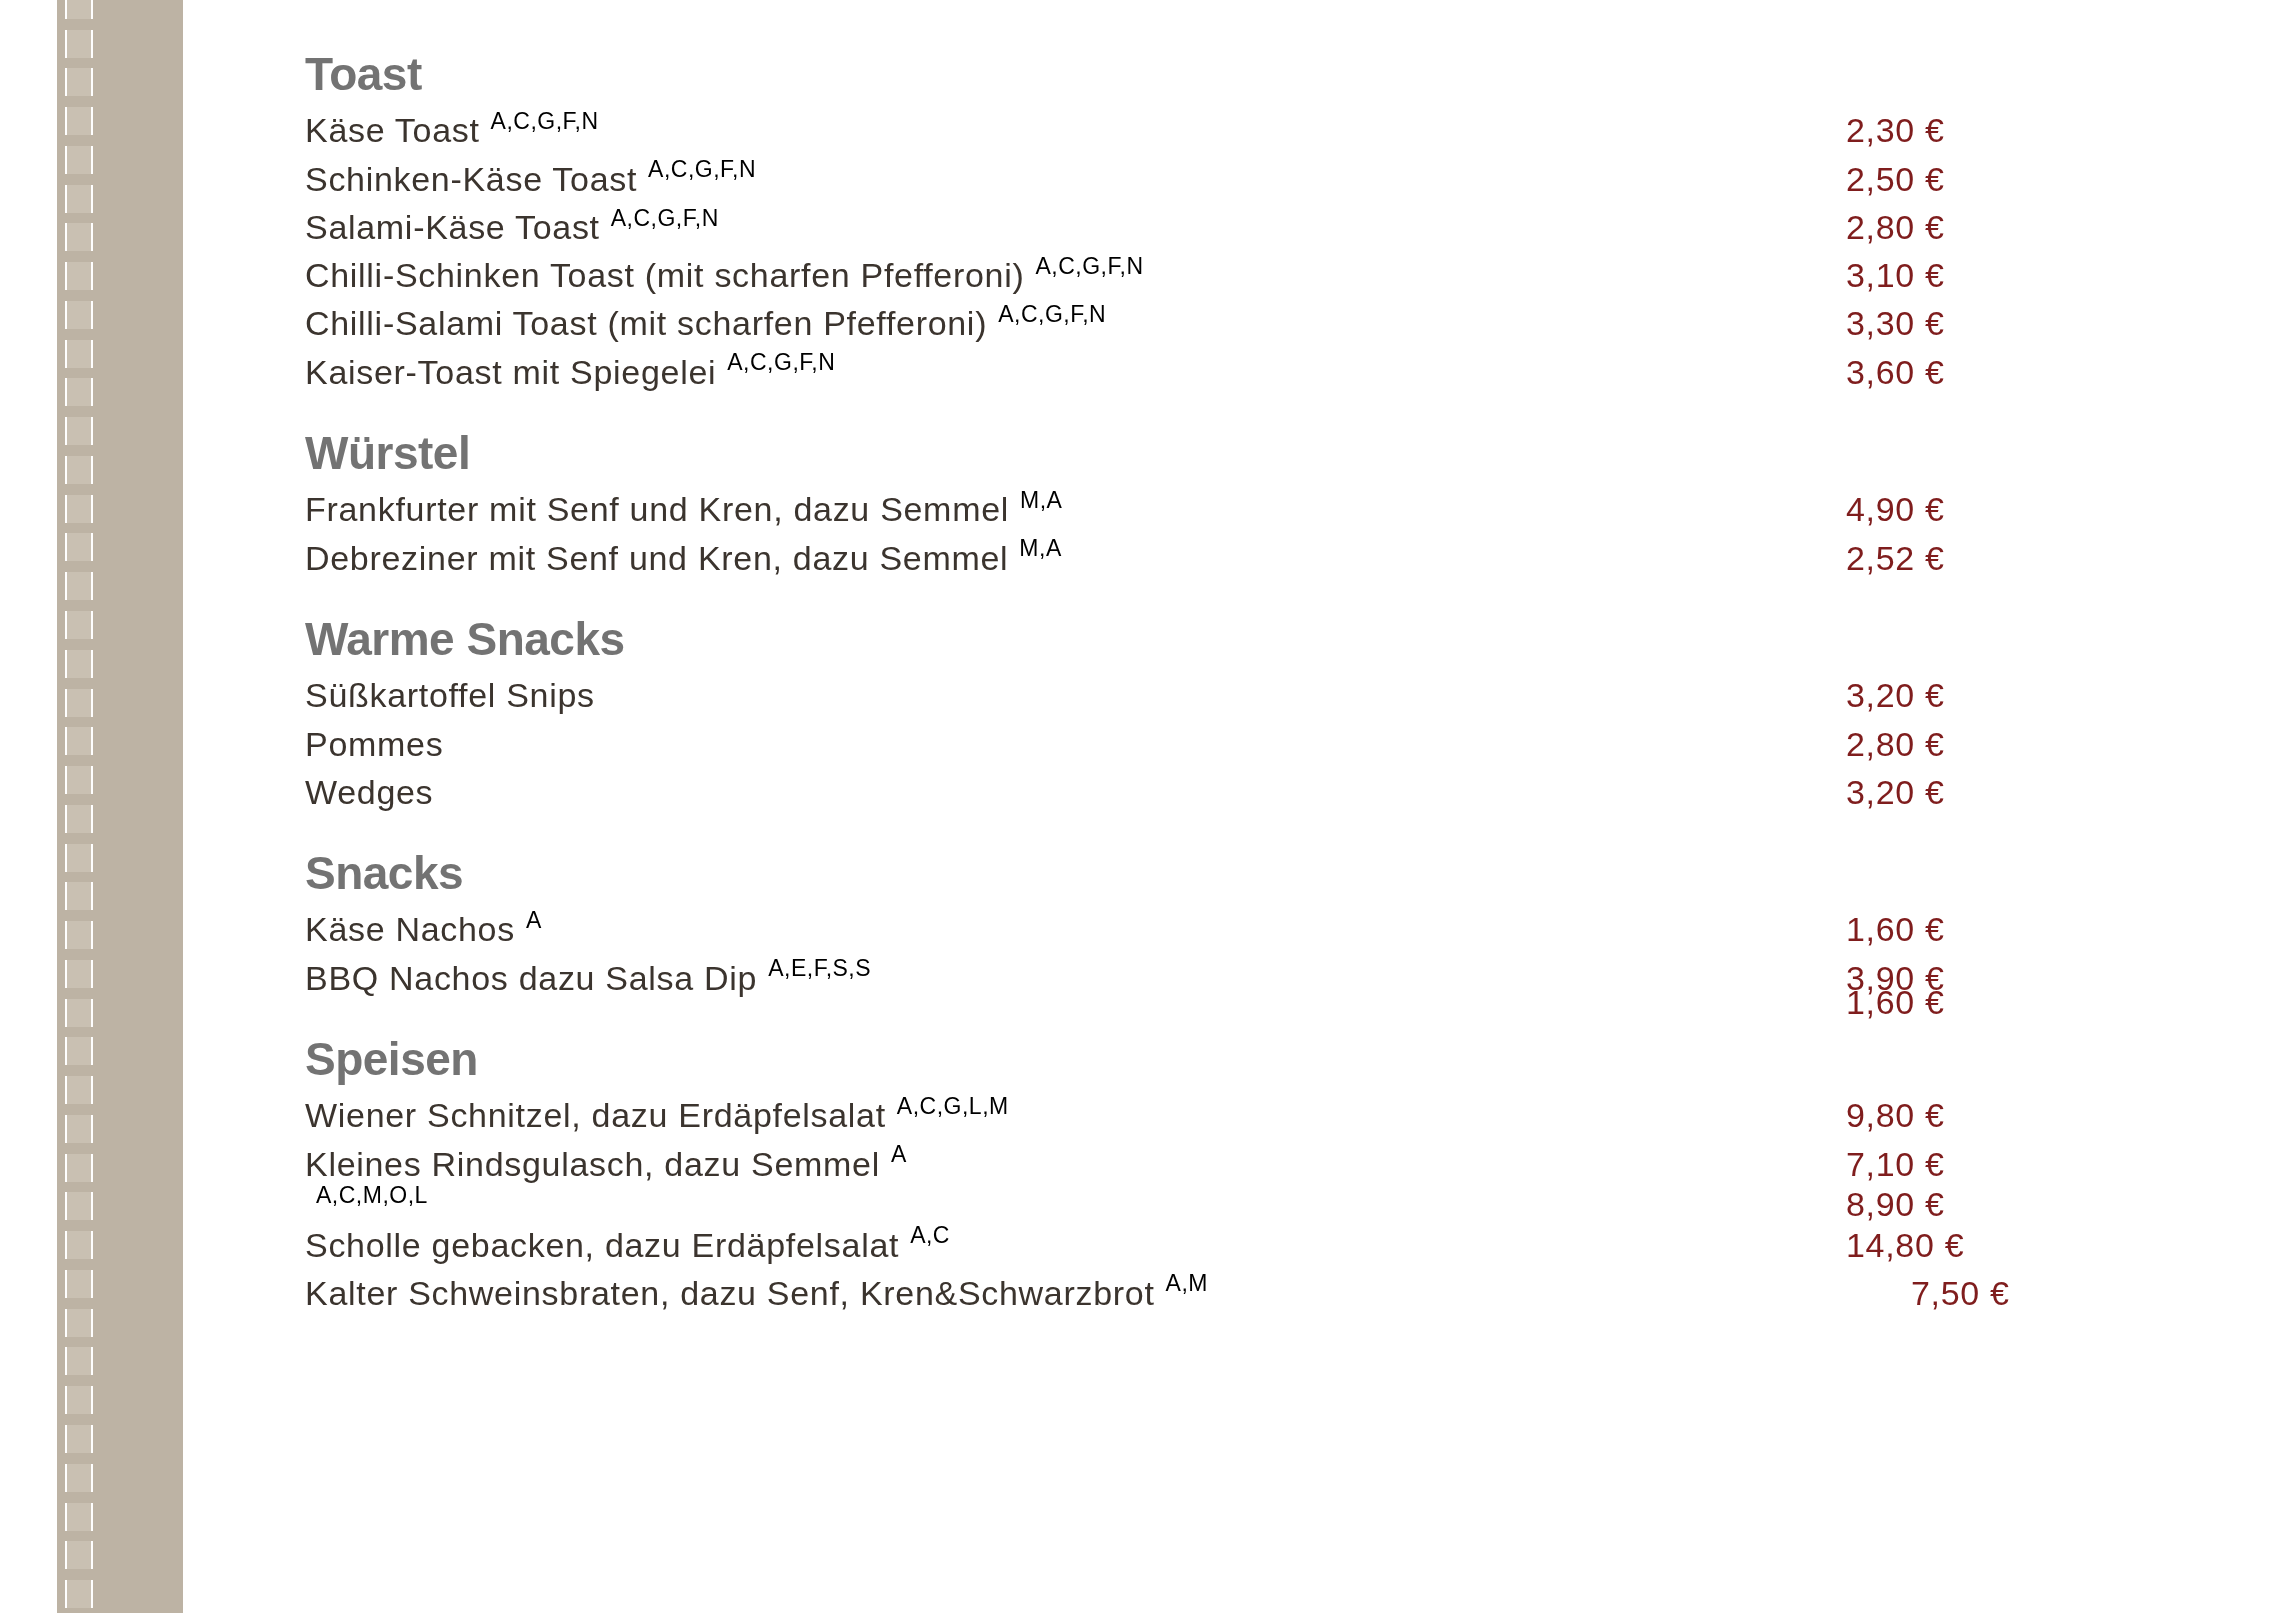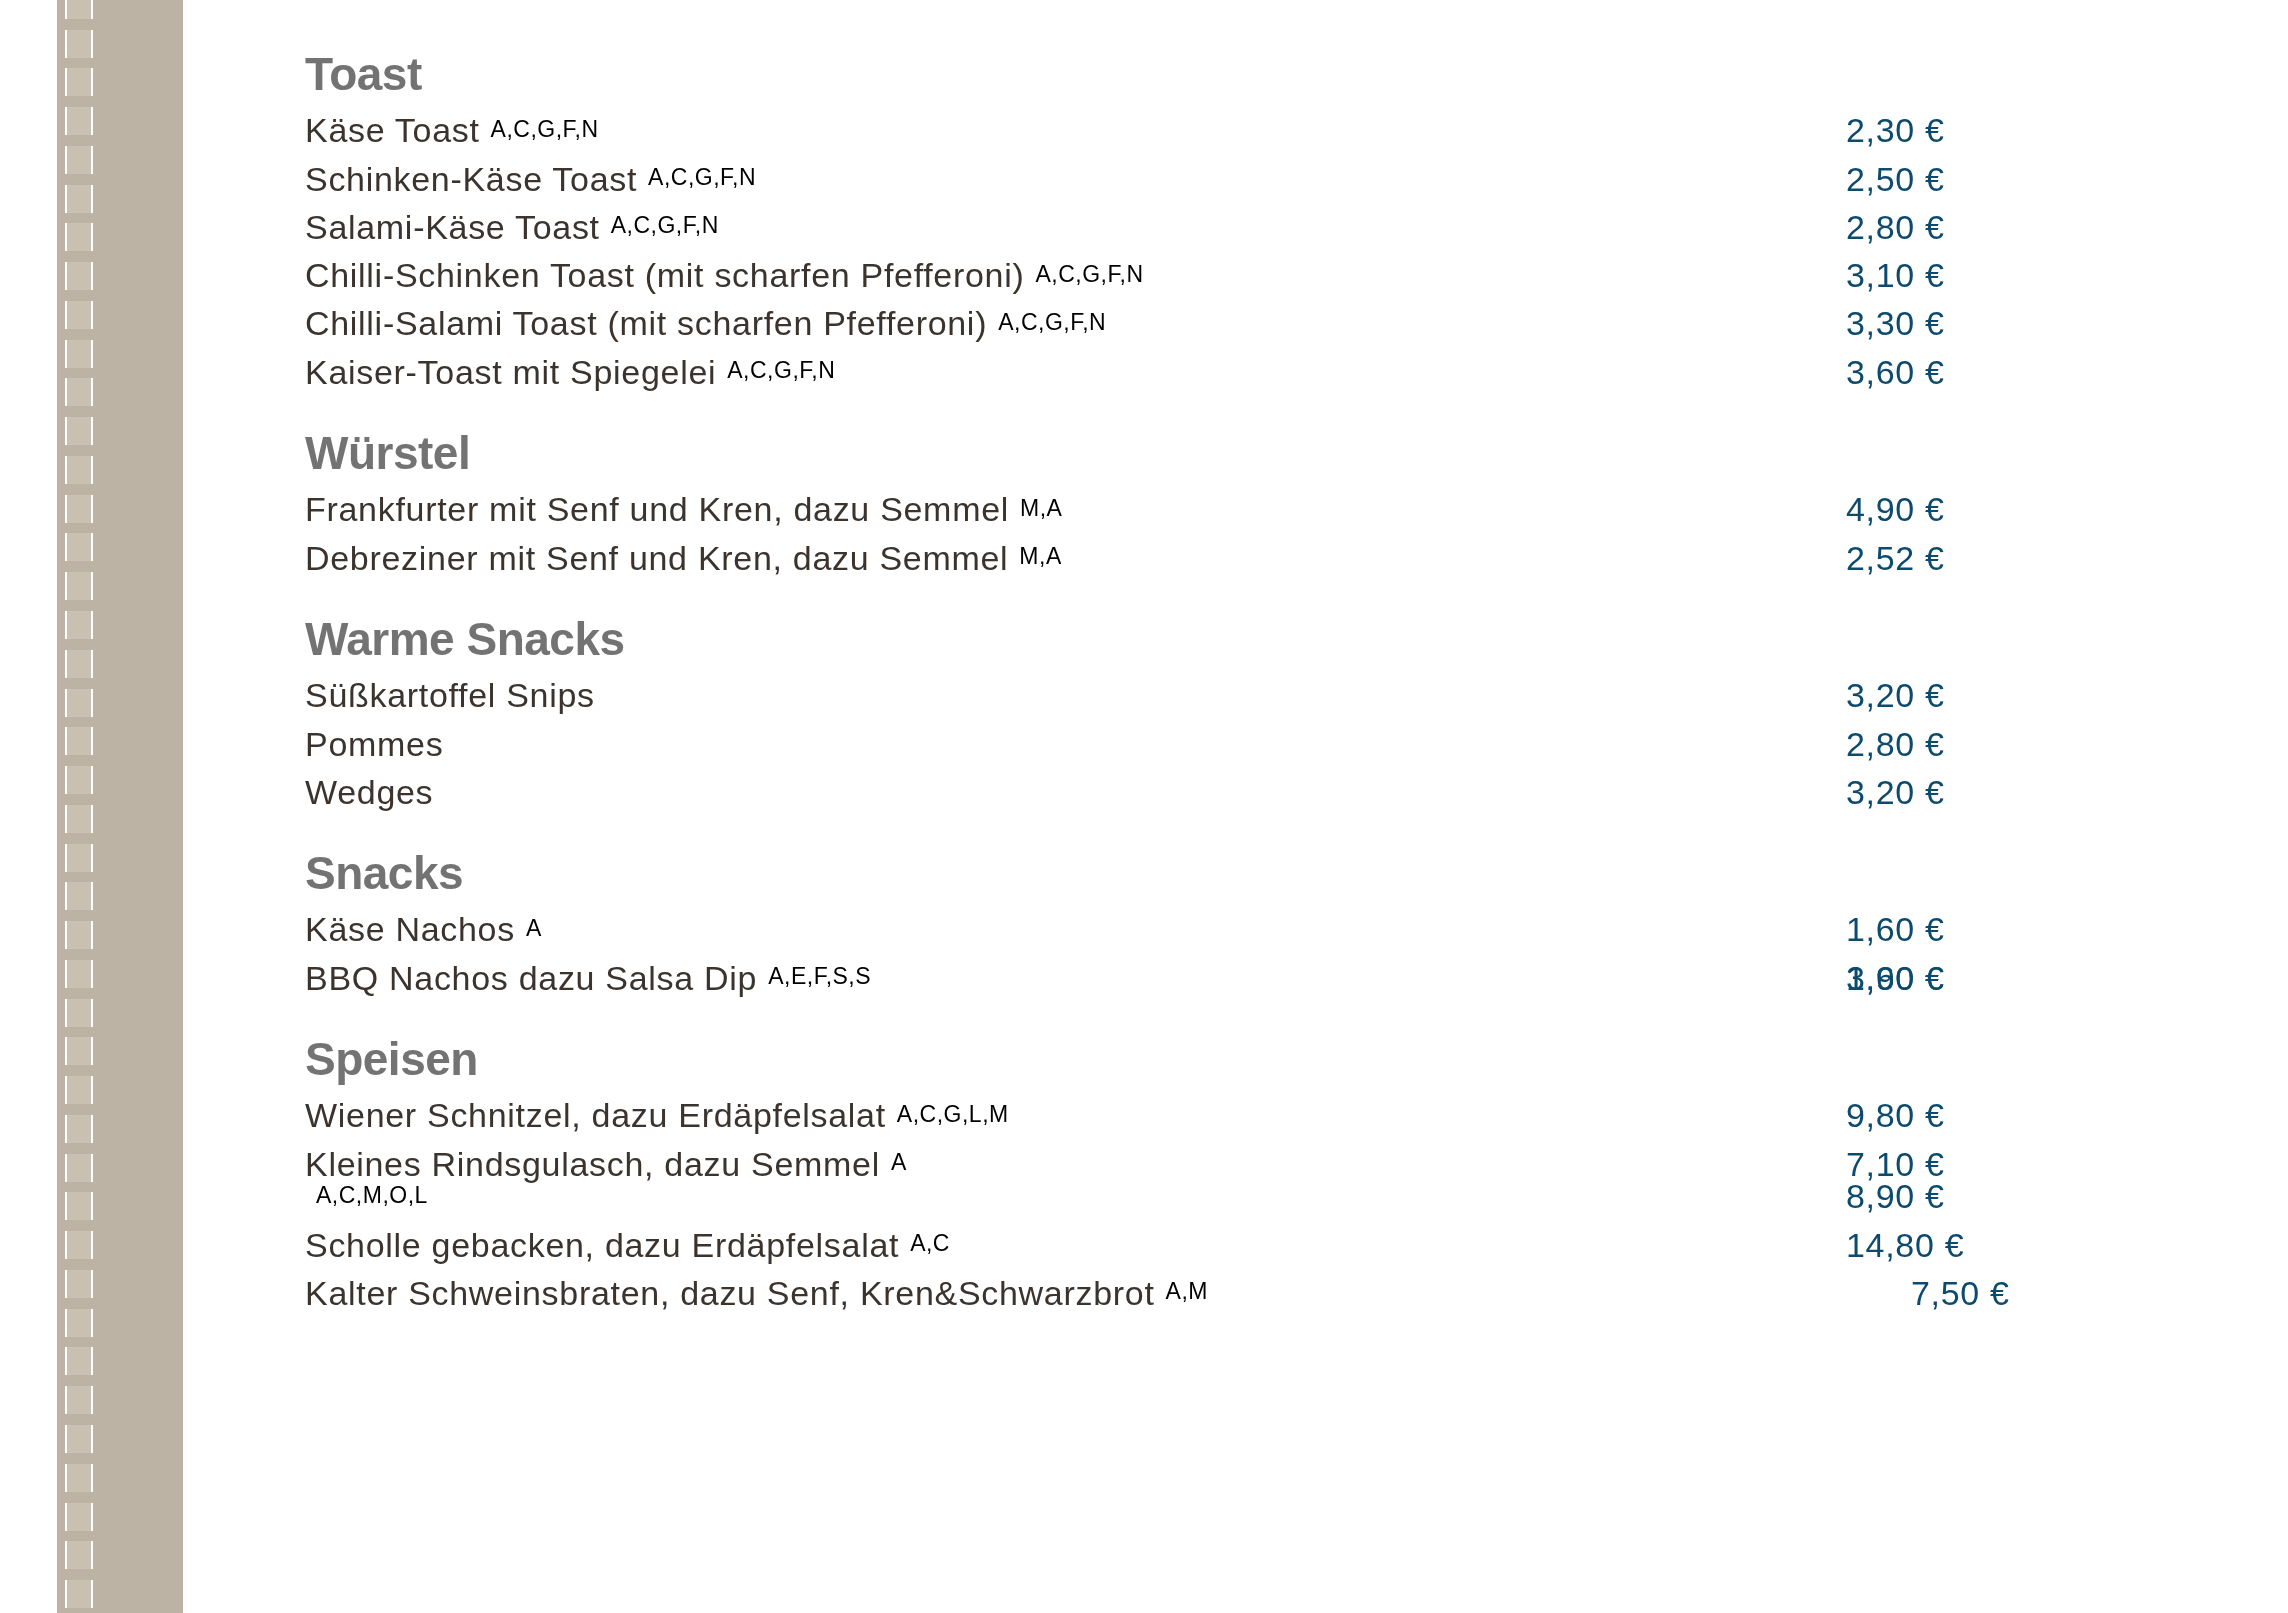--- a/index.html
+++ b/index.html
@@ -72,21 +72,21 @@
   .section-title {
     font-size: 46px;
     font-weight: bold;
     letter-spacing: -0.5px;
     color: #737373;
     margin: 0 0 5.5px 0;
     line-height: 1.15;
   }
   .row {
     display: flex;
-    align-items: flex-end;
+    align-items: center;
     line-height: 1.42;
   }
   .row-name {
     font-size: 34px;
     letter-spacing: 0.7px;
     color: #3b342e;
     white-space: nowrap;
     flex: 0 0 auto;
   }
   .allergens {
@@ -95,21 +95,21 @@
     margin-left: 11px;
     vertical-align: super;
     position: relative;
     top: -9.2px;
     color: #000000;
     white-space: nowrap;
   }
   .row-price {
     font-size: 34px;
     letter-spacing: 0.7px;
-    color: #0c4a6e;
+    color: #7f1d1d;
     white-space: nowrap;
     text-align: right;
     flex: 0 0 auto;
     width: 212px;
   }
   .row {
     position: relative;
   }
   .row .row-price {
     position: absolute;

